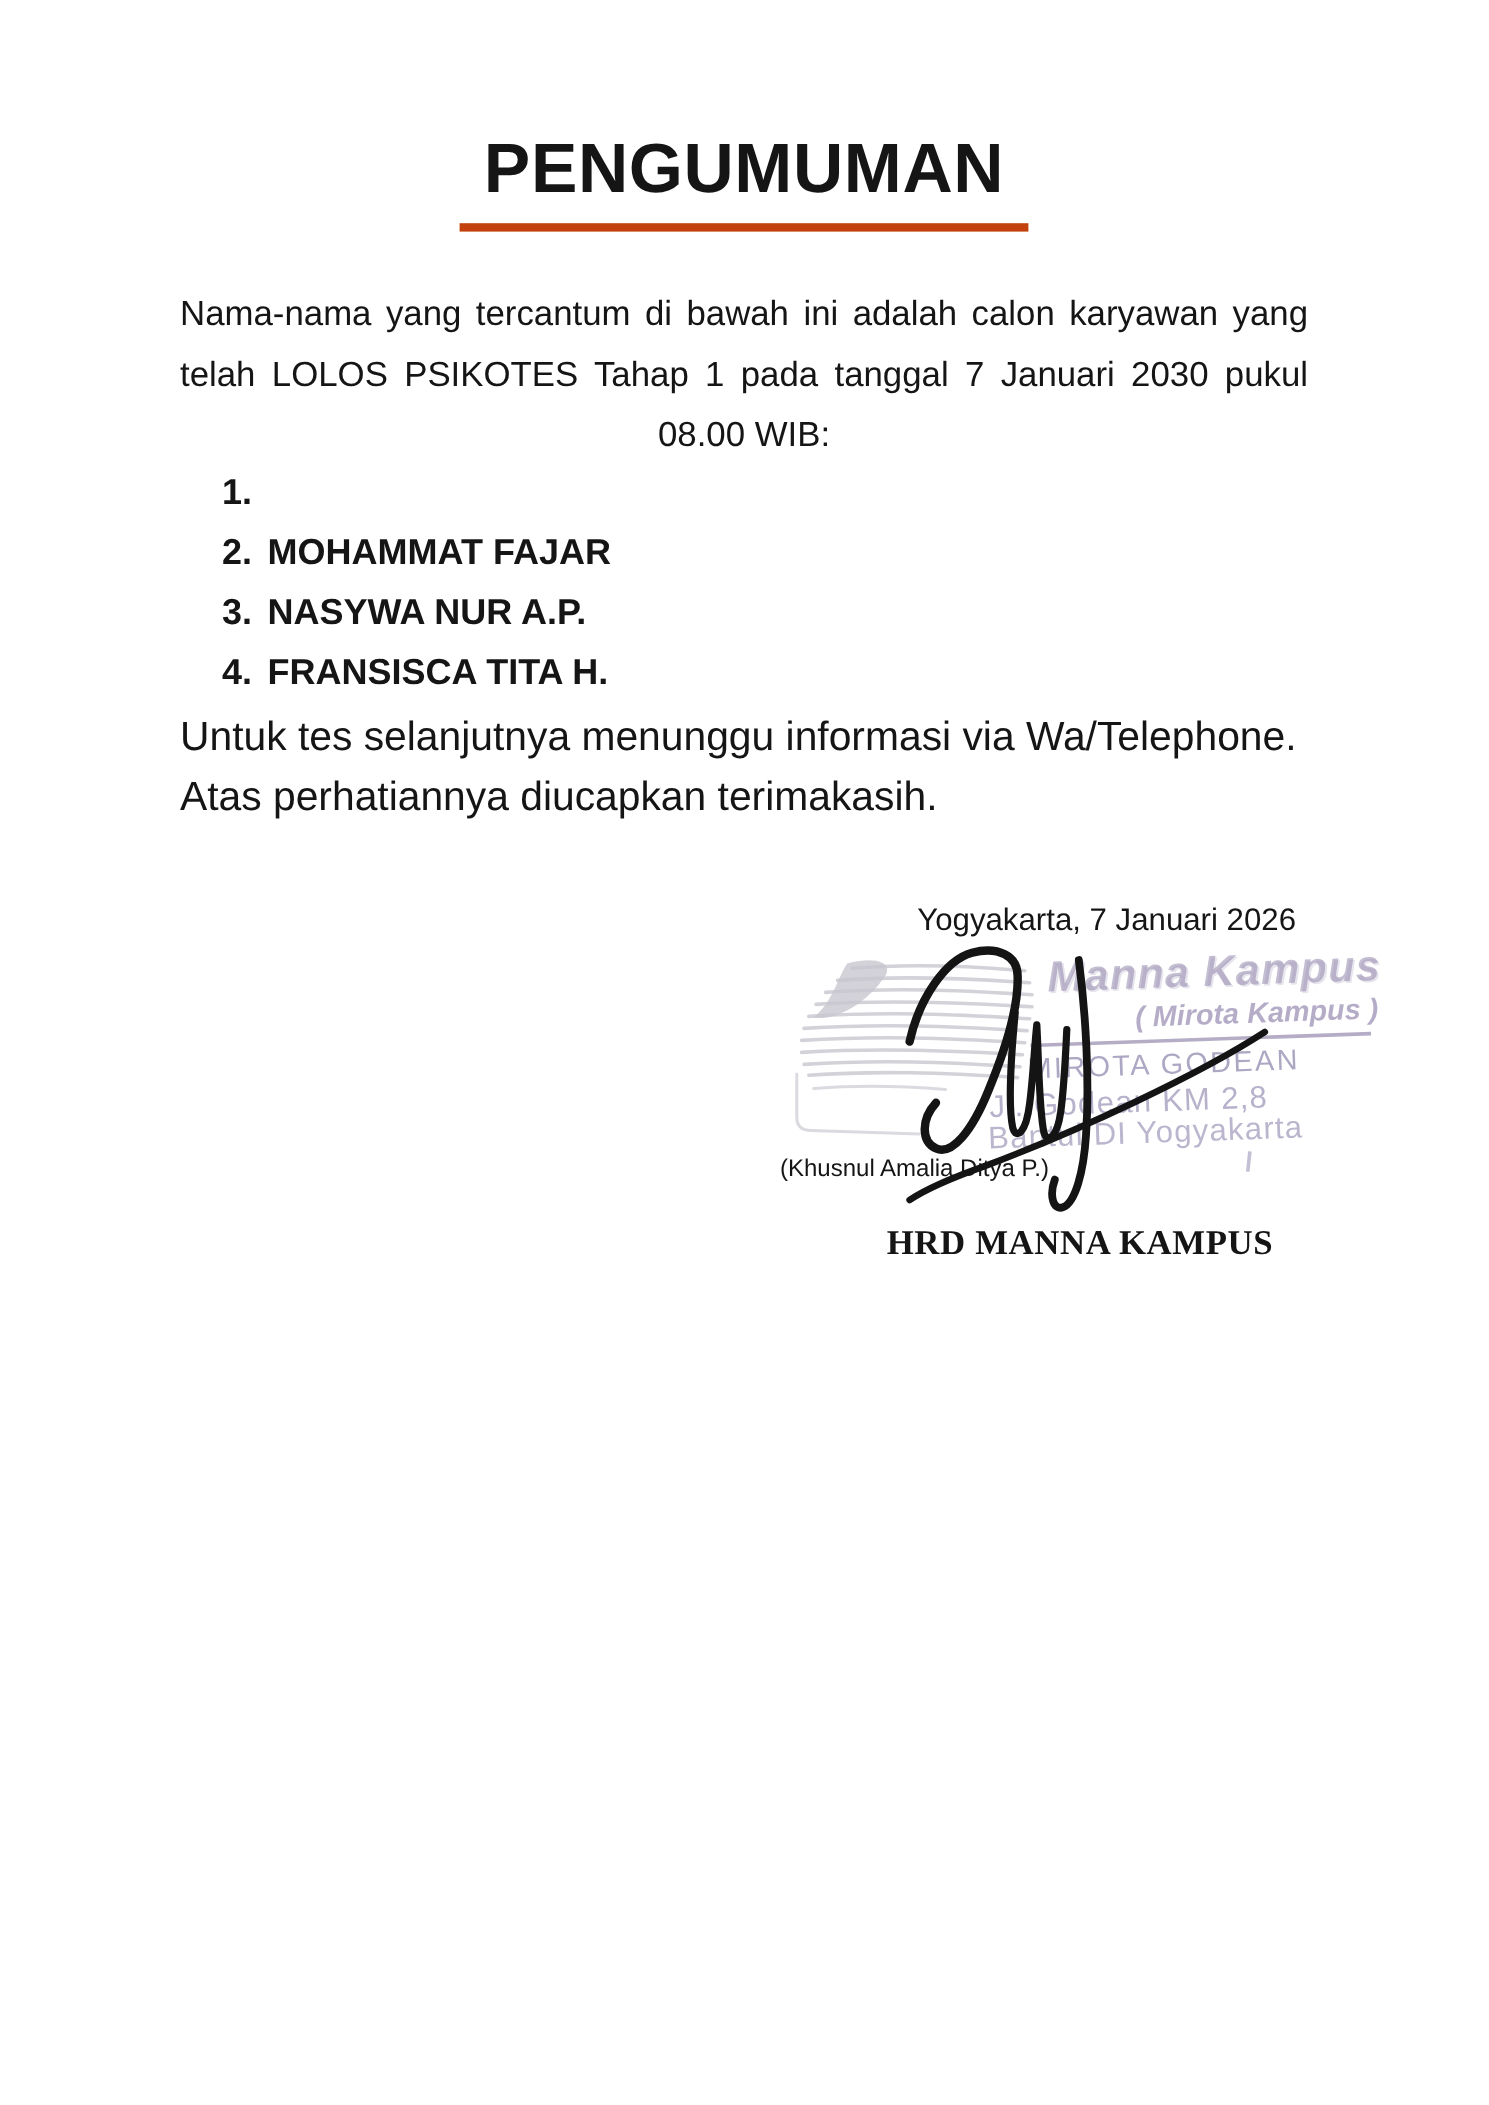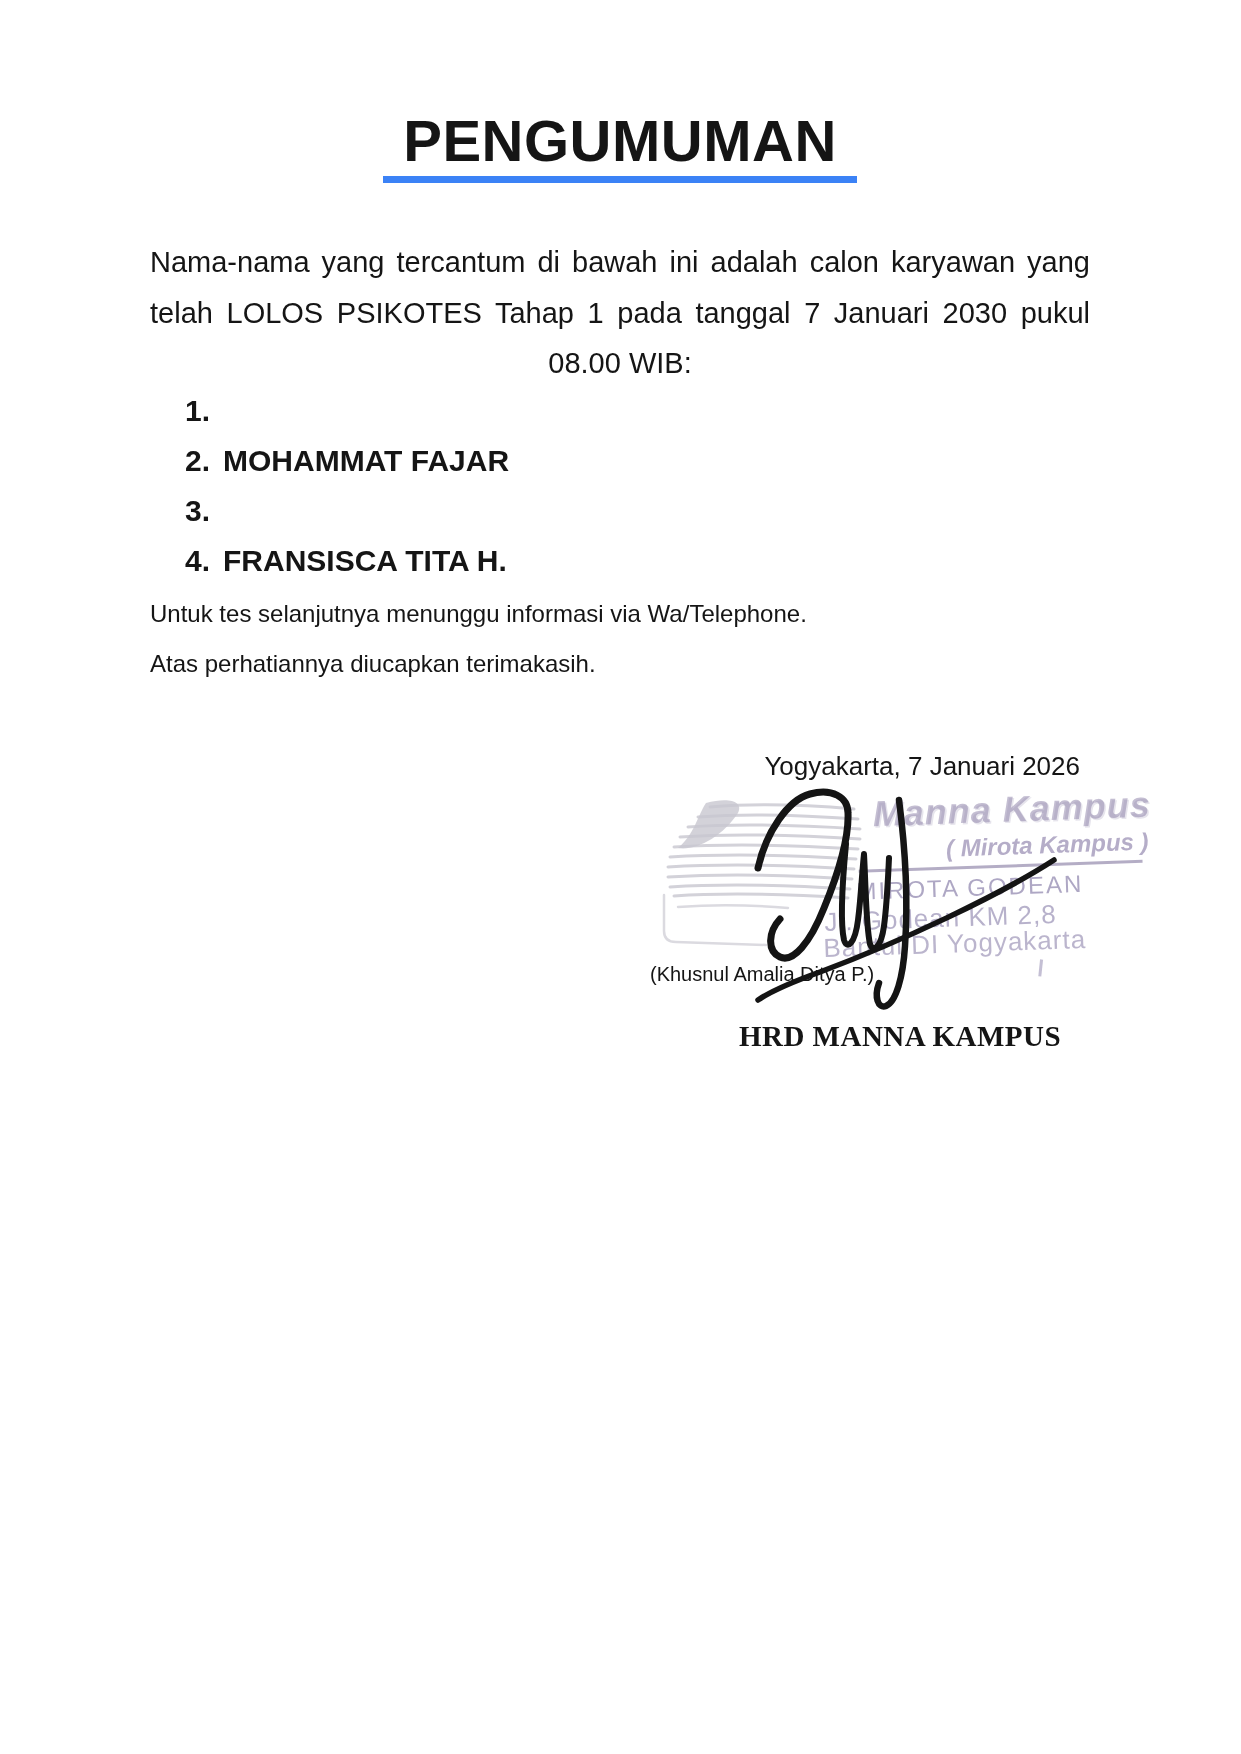--- a/index.html
+++ b/index.html
@@ -17,22 +17,22 @@
   .doc-title {
     position: absolute;
     left: 150px; top: 112px; width: 940px;
     text-align: center;
     font-size: 58px; font-weight: bold;
     line-height: 58px;
     letter-spacing: 0.5px;
   }
   .doc-title span {
     display: inline-block;
-    padding: 0 20px 6px 20px;
-    border-bottom: 7px solid #3b82f6;
+    padding: 0 20px 16px 20px;
+    border-bottom: 7px solid #c2410c;
   }
 
   
   .intro {
     position: absolute;
     left: 150px; top: 237px; width: 940px;
     font-size: 29px; line-height: 50.5px;
   }
   .jline { text-align: justify; text-align-last: justify; }
   .nline { text-align: center; }
@@ -44,21 +44,21 @@
     left: 185px; top: 386px; width: 900px;
     font-size: 30px; font-weight: bold; line-height: 50px;
   }
   .cand-row { display: flex; }
   .cand-num { width: 38px; flex: 0 0 38px; }
 
   
   .closing {
     position: absolute;
     left: 150px; top: 589px; width: 940px;
-    font-size: 24px; line-height: 50px;
+    font-size: 34px; line-height: 50px;
   }
 
   
   .place-date {
     position: absolute;
     left: 650px; top: 741px; width: 430px;
     text-align: right; font-size: 26px; line-height: 50px;
   }
   .signer-name {
     position: absolute;
@@ -145,20 +145,21 @@
   <div class="candidates">
     <div class="cand-row">
       <span class="cand-num">1.</span>
     </div>
     <div class="cand-row">
       <span class="cand-num">2.</span>
       <span>MOHAMMAT FAJAR</span>
     </div>
     <div class="cand-row">
       <span class="cand-num">3.</span>
+      <span>NASYWA NUR A.P.</span>
     </div>
     <div class="cand-row">
       <span class="cand-num">4.</span>
       <span>FRANSISCA TITA H.</span>
     </div>
   </div>
 
   <div class="closing">
     <div>Untuk tes selanjutnya menunggu informasi via Wa/Telephone.</div>
     <div>Atas perhatiannya diucapkan terimakasih.</div>

